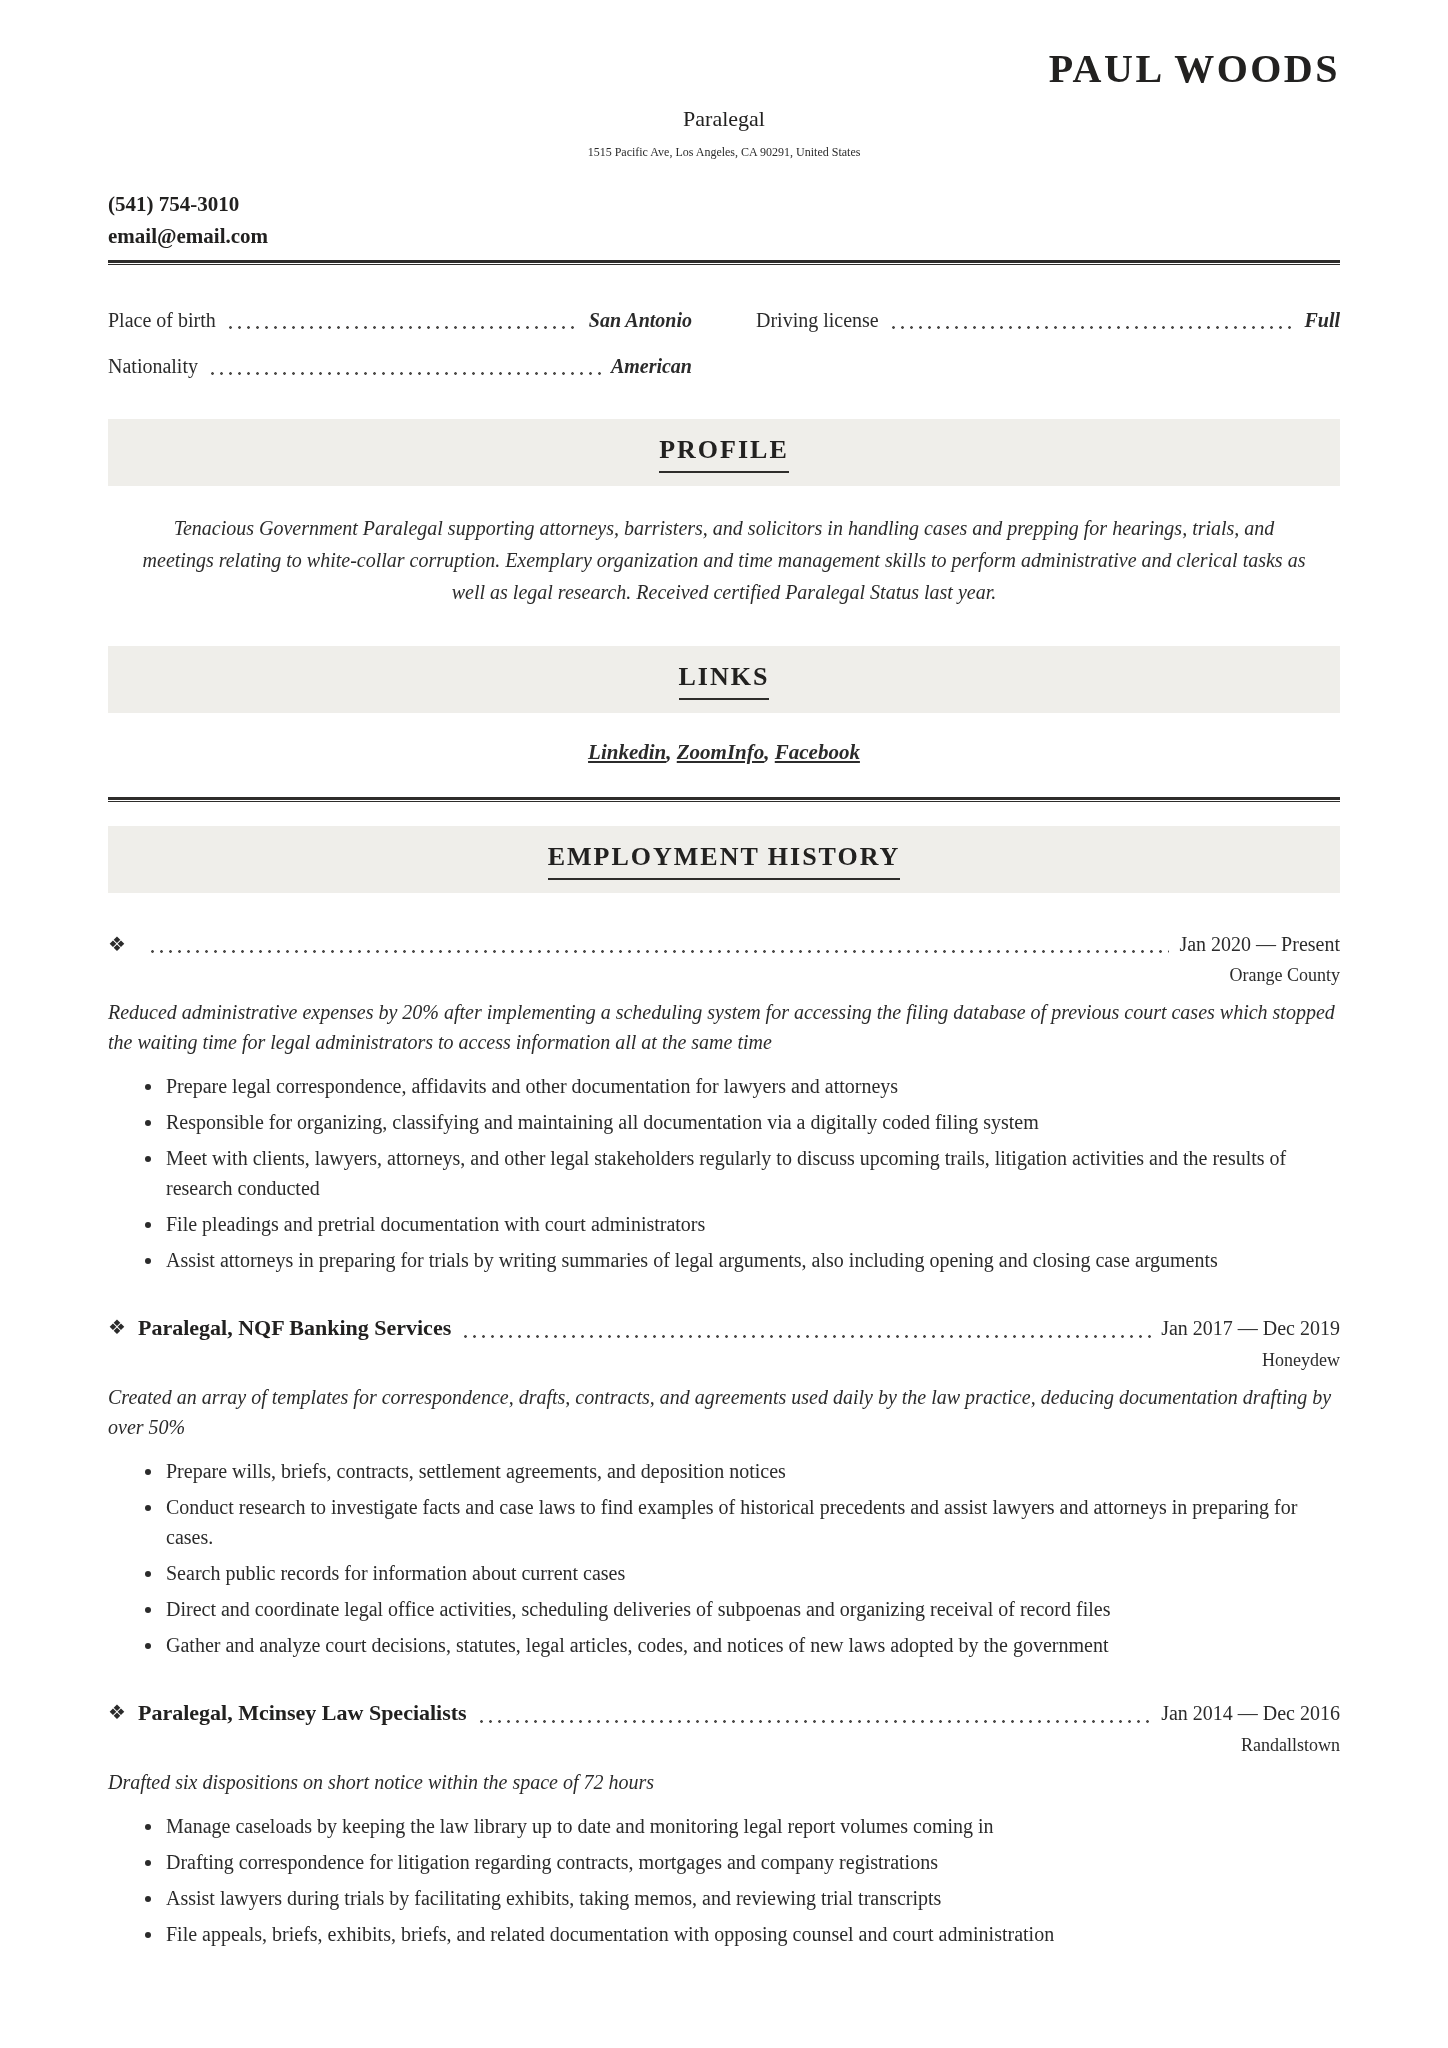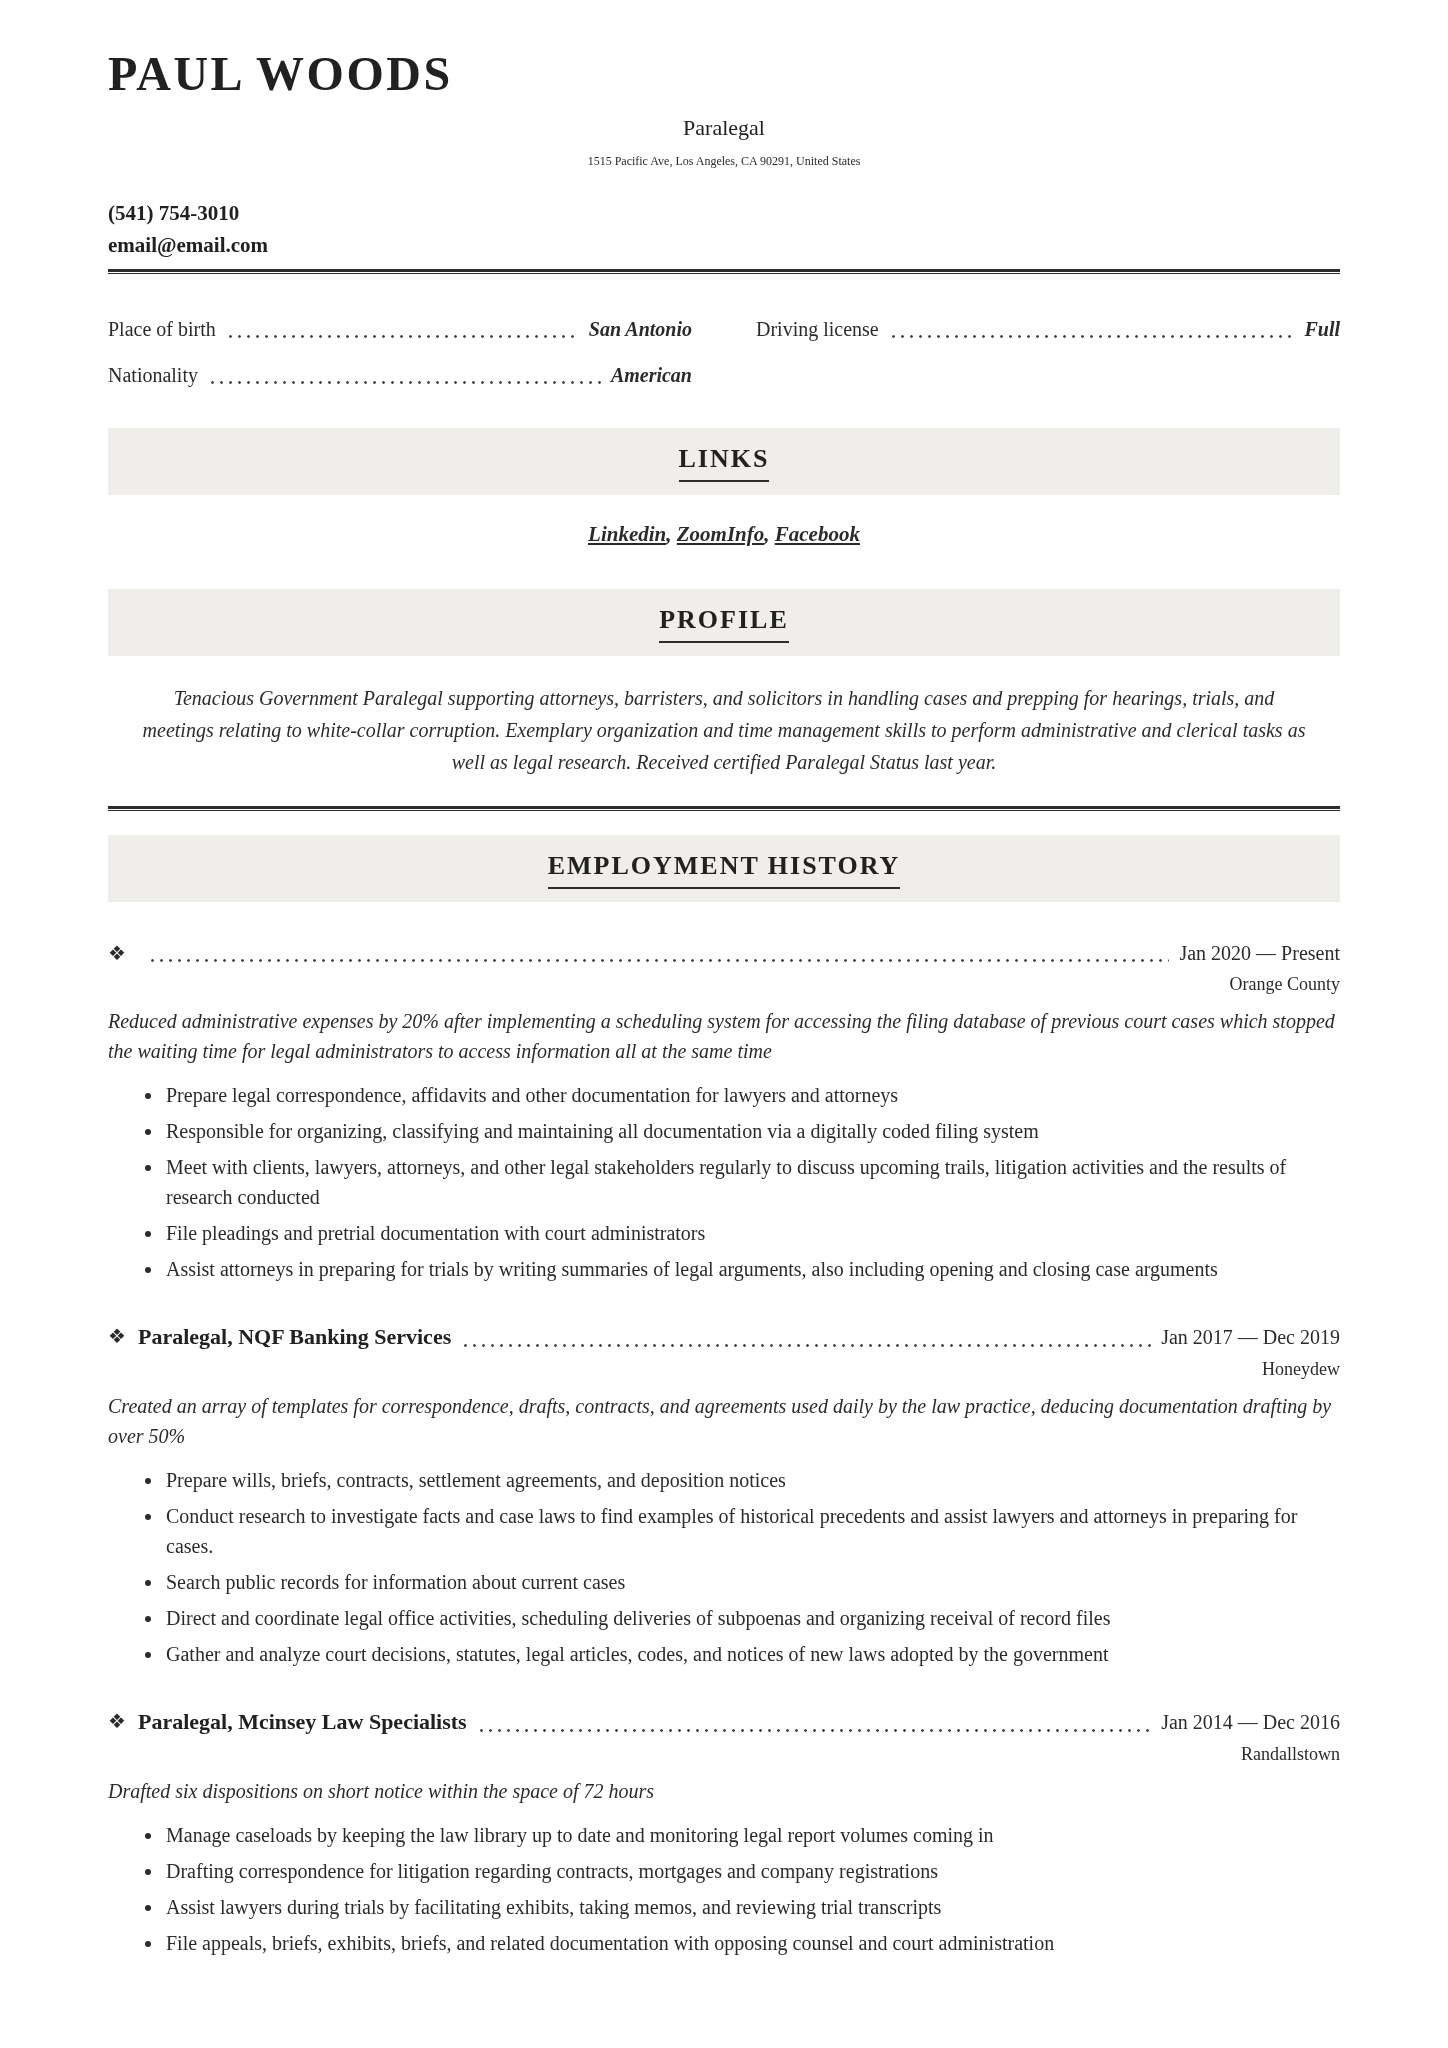--- a/index.html
+++ b/index.html
@@ -13,22 +13,22 @@
     color: #2b2b2b;
     font-family: "Liberation Serif", "DejaVu Serif", serif;
     font-size: 20px;
     line-height: 1.5;
     overflow: hidden;
   }
 
   
   .person-name {
     margin: 0;
-    text-align: left;
-    font-size: 48px;
+    text-align: right;
+    font-size: 40px;
     font-weight: 700;
     letter-spacing: 2.5px;
     color: #222120;
     line-height: 1.15;
   }
   .person-title {
     text-align: center;
     font-weight: 400;
     font-size: 22px;
     margin-top: 10px;
@@ -173,32 +173,32 @@
       <div class="detail-row">
         <span class="label">Driving license</span>
         <span class="leader"></span>
         <span class="value">Full</span>
       </div>
     </div>
   </section>
 
   <section>
     <div class="band">
+      <span class="band-text">PROFILE</span>
+    </div>
+    <p class="profile-text">Tenacious Government Paralegal supporting attorneys, barristers, and solicitors in handling cases and prepping for hearings, trials, and meetings relating to white-collar corruption. Exemplary organization and time management skills to perform administrative and clerical tasks as well as legal research. Received certified Paralegal Status last year.</p>
+  </section>
+
+  <section>
+    <div class="band">
       <span class="band-text">LINKS</span>
     </div>
     <p class="links-line"><a href="#">Linkedin</a><span class="link-sep">,</span>
       <a href="#">ZoomInfo</a><span class="link-sep">,</span>
       <a href="#">Facebook</a></p>
-  </section>
-
-  <section>
-    <div class="band">
-      <span class="band-text">PROFILE</span>
-    </div>
-    <p class="profile-text">Tenacious Government Paralegal supporting attorneys, barristers, and solicitors in handling cases and prepping for hearings, trials, and meetings relating to white-collar corruption. Exemplary organization and time management skills to perform administrative and clerical tasks as well as legal research. Received certified Paralegal Status last year.</p>
   </section>
 
   <div class="rule-double mid"></div>
 
   <section>
     <div class="band employment">
       <span class="band-text">EMPLOYMENT HISTORY</span>
     </div>
 
     <article class="job">

